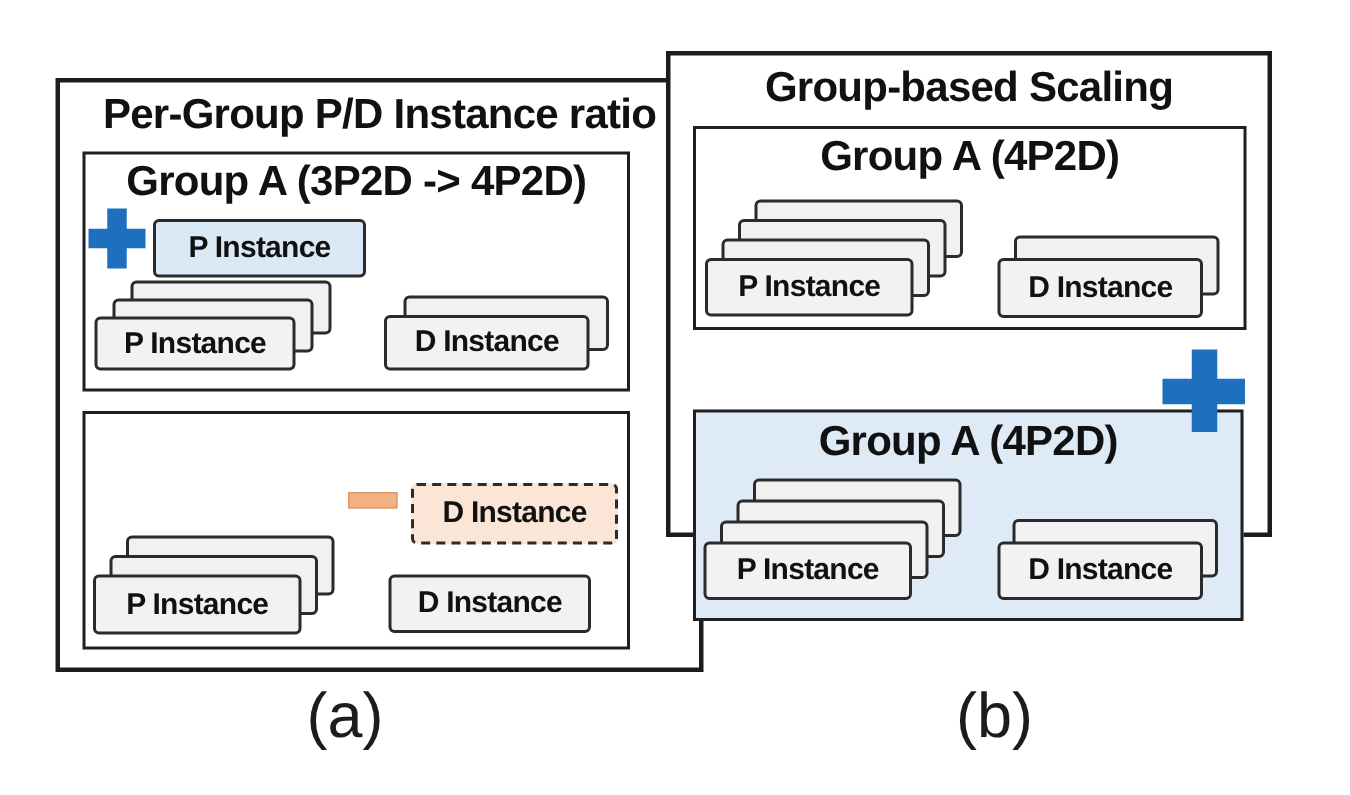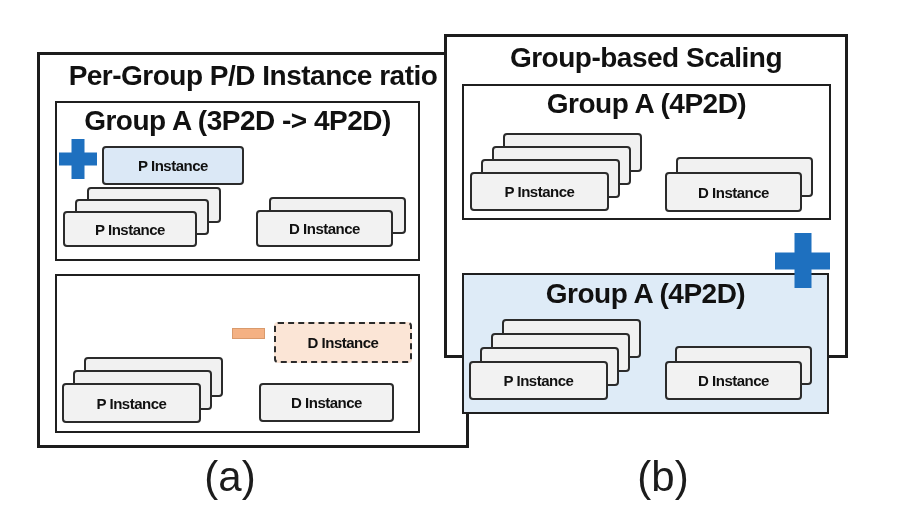--- a/index.html
+++ b/index.html
@@ -27,21 +27,21 @@
 
   .group-title {
     text-align: center; font-weight: bold; font-size: 28px; line-height: 1.1;
     margin-top: 3px; letter-spacing: -0.5px; white-space: nowrap;
   }
 
   
   .card {
     position: absolute; background: #F2F2F2; border: 2.5px solid #2b2b2b; border-radius: 4px;
     display: flex; align-items: center; justify-content: center;
-    font-weight: bold; font-size: 15px; letter-spacing: -0.5px; white-space: nowrap;
+    font-weight: bold; font-size: 20px; letter-spacing: -0.5px; white-space: nowrap;
   }
   .card.back { background: #F1F1F1; }
   .card.blue { background: #DBE8F6; }
   .card.dashed { background: #FBE5D6; border-style: dashed; border-width: 2.5px; }
 
   
   .plus { position: absolute; }
   .plus .bar-h { position: absolute; left: 0; right: 0; top: 50%; transform: translateY(-50%); background: #1E70BF; }
   .plus .bar-v { position: absolute; top: 0; bottom: 0; left: 50%; transform: translateX(-50%); background: #1E70BF; }
   .plus-a { left: 2px; top: 36px; width: 38px; height: 40px; }

